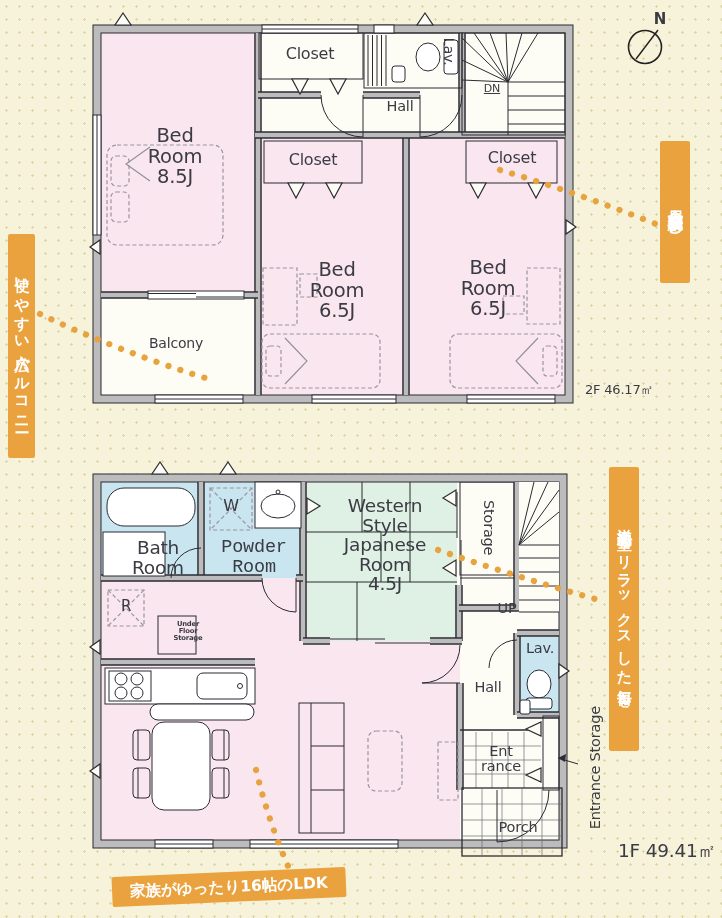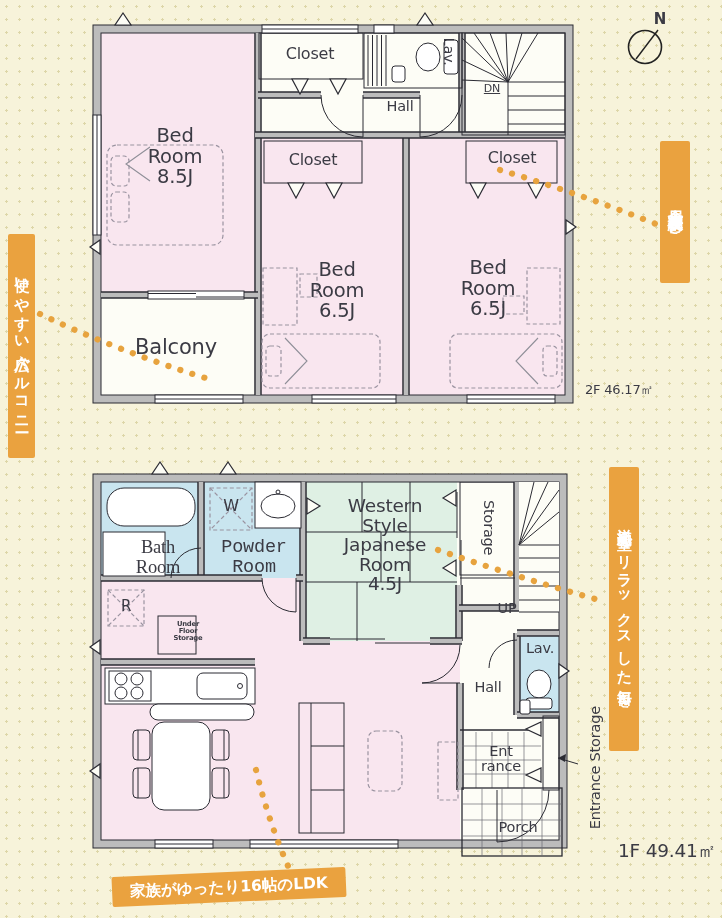--- a/index.html
+++ b/index.html
@@ -389,24 +389,24 @@
 <div class="lbl" style="left:287px;top:260px;width:100px;font-size:19.5px;">
   <div>Bed</div>
   <div>Room</div>
   <div>6.5J</div>
 </div>
 <div class="lbl" style="left:438px;top:258px;width:100px;font-size:19.5px;">
   <div>Bed</div>
   <div>Room</div>
   <div>6.5J</div>
 </div>
-<div class="lbl" style="left:131px;top:336px;width:90px;font-size:21px;">Balcony</div>
+<div class="lbl" style="left:131px;top:336px;width:90px;font-size:14px;">Balcony</div>
 <div class="lbl" style="left:585px;top:383px;width:120px;font-size:13px;text-align:left;">2F 46.17㎡</div>
 
-<div class="lbl" style="left:113px;top:538px;width:90px;font-size:18.5px;font-family:Liberation Serif, serif;">
+<div class="lbl" style="left:113px;top:538px;width:90px;font-size:18.5px;">
   <div>Bath</div>
   <div>Room</div>
 </div>
 <div class="lbl" style="left:209px;top:538px;width:90px;font-size:18.5px;font-family:Liberation Mono, monospace;">
   <div>Powder</div>
   <div>Room</div>
 </div>
 <div class="lbl" style="left:217px;top:498px;width:28px;font-size:16px;">W</div>
 <div class="lbl" style="left:330px;top:496px;width:110px;font-size:18.5px;">
   <div>Western</div>

